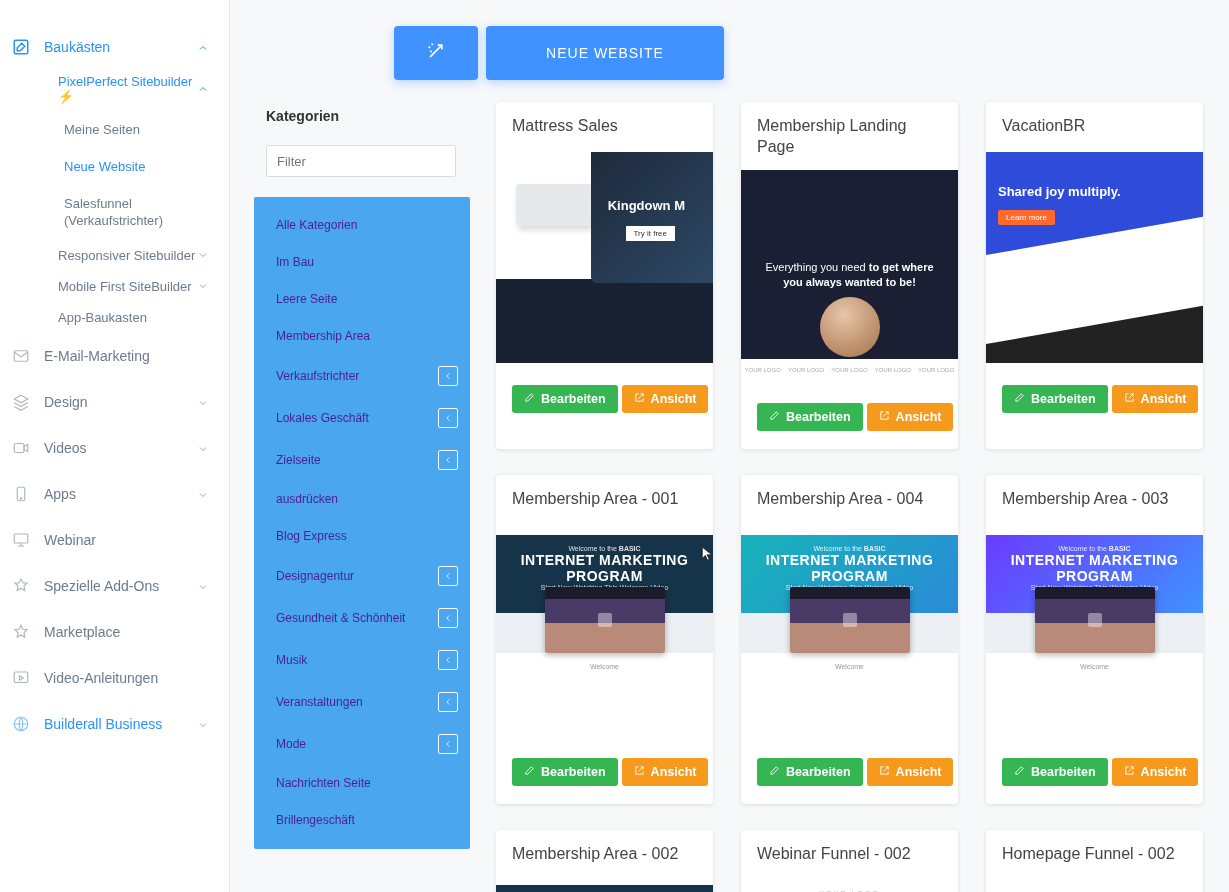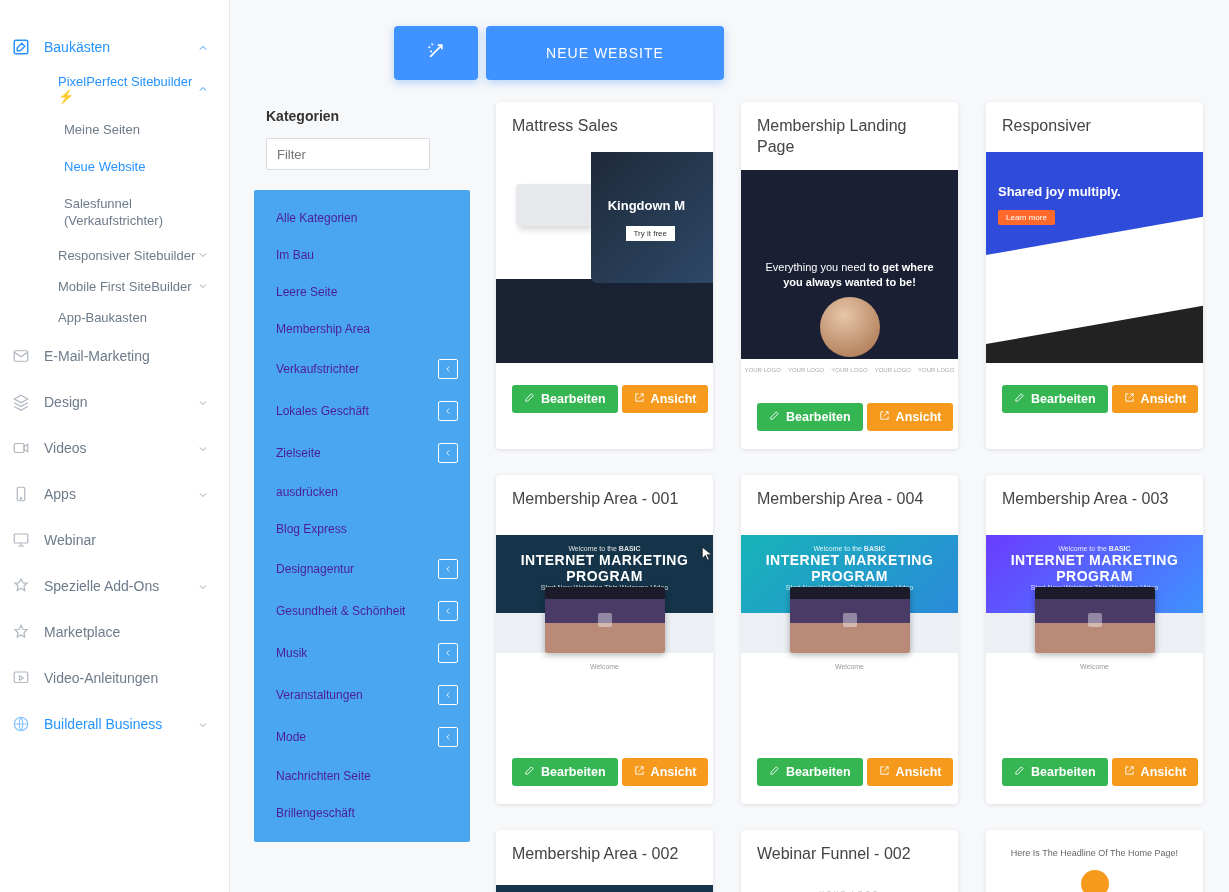--- a/index.html
+++ b/index.html
@@ -53,21 +53,21 @@
     font-size: 14px; letter-spacing: 1px; font-weight: 500; cursor: pointer;
     box-shadow: 0 3px 10px rgba(63,146,255,.35);
   }
 
   .content { display: flex; gap: 26px; align-items: flex-start; padding-right: 26px; }
 
   
   .categories { width: 216px; flex-shrink: 0; }
   .cat-title { color: #333; font-weight: 600; font-size: 14px; padding: 6px 12px 14px; }
   .cat-filter {
-    width: 164px; margin: 0 12px 20px; height: 32px; border: 1px solid #d9dde2;
+    width: 190px; margin: 7px 12px 20px; height: 32px; border: 1px solid #d9dde2;
     border-radius: 2px; padding: 0 10px; font-size: 13px; color: #1d4ed8;
   }
   .cat-list { background: #4aa6ef; border-radius: 2px; padding: 10px 0 10px; }
   .cat-item {
     display: flex; align-items: center; justify-content: space-between;
     color: #4c1d95; font-size: 12px; padding: 11px 12px 11px 22px; cursor: pointer;
     line-height: 1.25;
   }
   .cat-item .sq {
     width: 20px; height: 20px; border: 1px solid #fff; border-radius: 2px;
@@ -506,21 +506,21 @@
               </div>
               <div class="btn-view">
                 <span><svg viewBox="0 0 24 24">
                     <path d="M14 4h6v6M20 4L10 14M20 14v6H4V4h6"></path>
                   </svg></span>
                 <span>Ansicht</span>
               </div>
             </div>
           </div>
           <div class="card">
-            <div class="card-title">Responsiver</div>
+            <div class="card-title">VacationBR</div>
             <div>
               <div class="thumb thumb-vacation">
                 <span class="txt">Shared joy multiply.</span>
                 <span class="cta">Learn more</span>
                 <span class="brand">ON BR</span>
               </div>
             </div>
             <div class="card-actions">
               <div class="btn-edit">
                 <span><svg viewBox="0 0 24 24">
@@ -640,20 +640,21 @@
           <div class="card" style="height: 140px;">
             <div class="card-title">Webinar Funnel - 002</div>
             <div>
               <div class="thumb thumb-webinar" style="height: 76px;">
                 <div class="logo">YOUR LOGO</div>
                 <div class="photo"></div>
               </div>
             </div>
           </div>
           <div class="card" style="height: 140px;">
+            <div class="card-title">Homepage Funnel - 002</div>
             <div>
               <div class="thumb thumb-homepage" style="height: 76px;">
                 <div class="hl">Here Is The Headline Of The Home Page!</div>
                 <div class="dot"></div>
               </div>
             </div>
           </div>
         </section>
     </div>
   </main>

